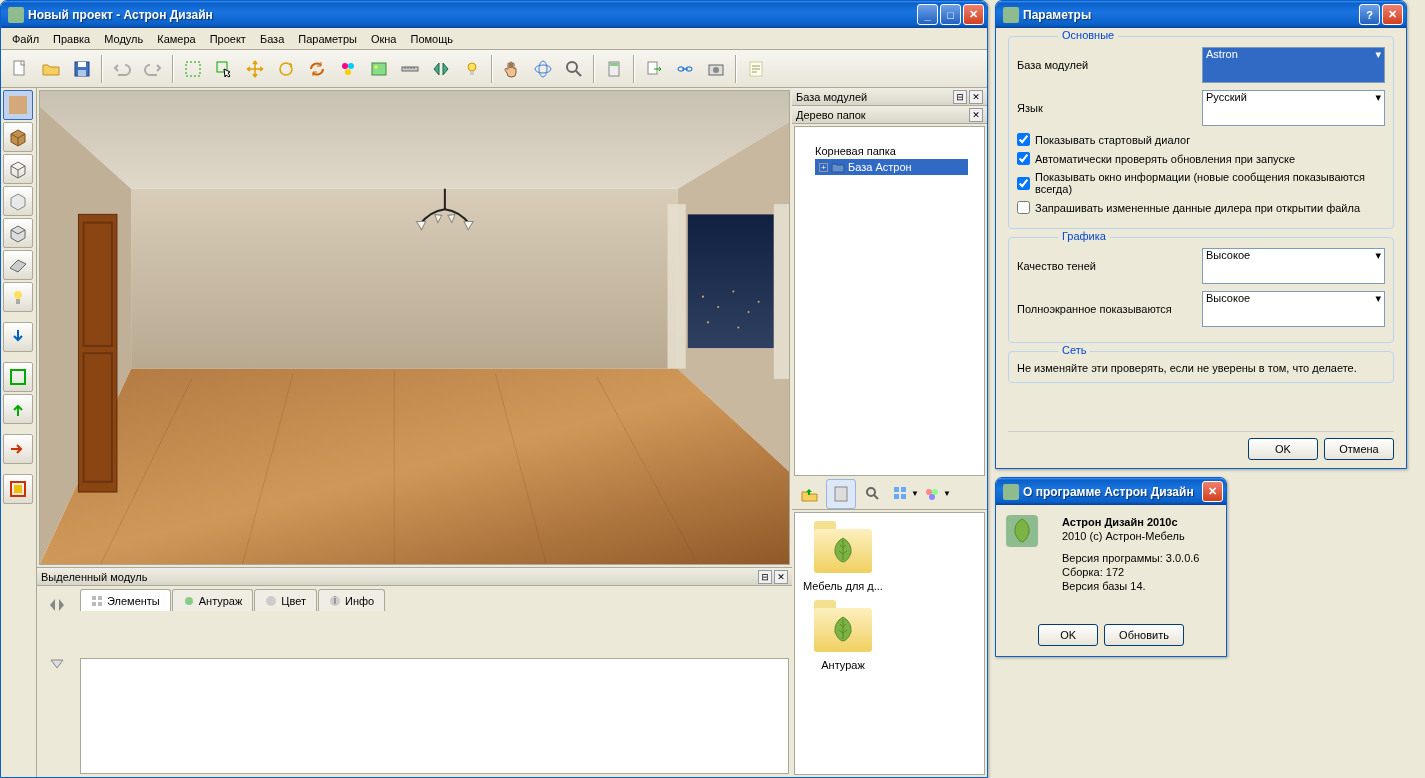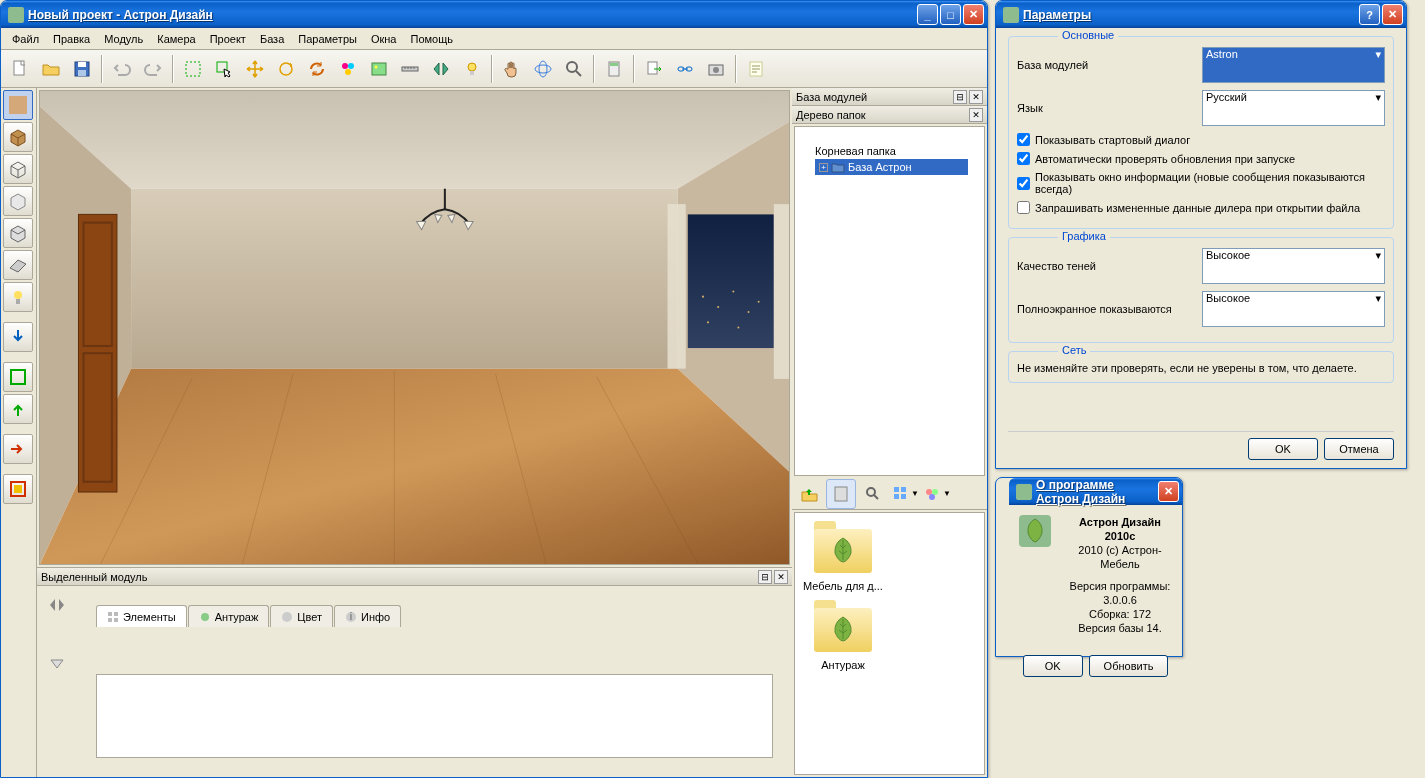--- a/index.html
+++ b/index.html
@@ -1,21 +1,21 @@
 <!DOCTYPE html>
 <html><head>
 <meta charset="utf-8">
 <style>
 * { box-sizing: border-box; margin: 0; padding: 0; font-family: Tahoma, sans-serif; font-size: 11px; }
 body { background: #ece9d8; width: 1425px; height: 778px; position: relative; overflow: hidden; }
 
 .window { position: absolute; border: 1px solid #0a60c8; border-radius: 7px 7px 0 0; background: #ece9d8; box-shadow: 1px 1px 3px rgba(0,0,0,0.3); }
 .titlebar { height: 27px; background: linear-gradient(to bottom, #3c91f7 0%, #0a60c8 8%, #1a74e0 40%, #0a60c8 88%, #064299 100%); border-radius: 6px 6px 0 0; display: flex; align-items: center; padding: 0 3px 0 7px; color: white; }
 .titlebar-icon { width: 16px; height: 16px; margin-right: 4px; background: #8fbc8f; border-radius: 2px; flex-shrink: 0; }
-.titlebar-text { flex: 1; font-weight: bold; font-size: 12px; text-shadow: 1px 1px 1px rgba(0,0,0,0.5); text-decoration: underline; }
+.titlebar-text { flex: 1; font-weight: bold; font-size: 12px; text-shadow: 1px 1px 1px rgba(0,0,0,0.5); }
 .titlebar-btns { display: flex; gap: 2px; }
 .titlebar-btn { width: 21px; height: 21px; border-radius: 3px; border: 1px solid #fff; display: flex; align-items: center; justify-content: center; color: white; font-weight: bold; cursor: pointer; }
 .btn-min, .btn-max, .btn-help { background: linear-gradient(to bottom, #6fa3e8, #2060c0); }
 .btn-close { background: linear-gradient(to bottom, #f08070, #d04020); }
 
 .main-window { left: 0; top: 0; width: 988px; height: 778px; }
 .menubar { height: 22px; background: #ece9d8; display: flex; align-items: center; padding: 0 4px; border-bottom: 1px solid #aca899; }
 .menubar span { padding: 3px 7px; cursor: pointer; }
 
 .toolbar { height: 38px; background: linear-gradient(to bottom, #f6f5f0, #e8e5d8); border-bottom: 1px solid #aca899; display: flex; align-items: center; padding: 0 4px; gap: 1px; }
@@ -31,21 +31,21 @@
 .viewport-area { flex: 1; position: relative; background: #fff; border: 1px solid #aca899; margin: 2px; overflow: hidden; }
 .viewport-img { width: 100%; height: 100%; }
 
 .bottom-panel { height: 210px; border-top: 1px solid #aca899; display: flex; flex-direction: column; }
 .panel-header { height: 18px; background: linear-gradient(to bottom, #f0eee4, #d8d5c8); border-bottom: 1px solid #aca899; display: flex; align-items: center; padding: 0 4px; font-size: 11px; }
 .panel-header-btns { margin-left: auto; display: flex; gap: 2px; }
 .panel-header-btn { width: 14px; height: 14px; border: 1px solid #999; background: #f0f0f0; font-size: 9px; display: flex; align-items: center; justify-content: center; cursor: pointer; }
 
 .bottom-content { flex: 1; display: flex; }
 .bottom-left-tools { width: 40px; padding: 4px; display: flex; flex-direction: column; gap: 6px; align-items: center; }
-.bottom-tabs { flex: 1; display: flex; flex-direction: column; margin: 19px; gap: 47px; }
+.bottom-tabs { flex: 1; display: flex; flex-direction: column; margin: 3px; gap: 47px; }
 .tab-strip { display: flex; height: 22px; }
 .tab { padding: 3px 10px; border: 1px solid #aca899; border-bottom: none; background: #f0eee4; cursor: pointer; display: flex; align-items: center; gap: 4px; border-radius: 3px 3px 0 0; margin-right: 1px; }
 .tab.active { background: #fff; }
 .tab-body { flex: 1; border: 1px solid #aca899; background: #fff; }
 
 .right-col { width: 195px; display: flex; flex-direction: column; }
 .right-panel { border: 1px solid #aca899; margin: 2px; background: #fff; }
 .tree-area { flex: 0 0 auto; }
 .tree-content { padding: 16px; }
 .tree-node { padding: 2px 4px; display: flex; align-items: center; gap: 3px; }
@@ -69,23 +69,23 @@
 .form-label { width: 185px; }
 .form-select { flex: 1; height: 36px; border: 1px solid #7f9db9; background: #fff; padding: 0 3px; }
 .form-select.hl { background: #316ac5; color: white; }
 .form-check { display: flex; align-items: center; gap: 5px; margin-bottom: 6px; }
 .form-check input { width: 13px; height: 13px; }
 .btn { height: 22px; padding: 0 14px; border: 1px solid #003c74; border-radius: 3px; background: linear-gradient(to bottom, #fff, #e8e4d8); cursor: pointer; }
 .btn-row { display: flex; gap: 6px; justify-content: flex-end; margin-top: auto; padding-top: 6px; border-top: 1px solid #ccc; }
 .net-btns { display: flex; gap: 8px; margin-bottom: 8px; }
 .net-btns .btn { flex: 1; }
 
-.about-window { left: 995px; top: 477px; width: 188px; height: 180px; padding-left: 13px; }
+.about-window { left: 995px; top: 477px; width: 232px; height: 180px; }
 .about-body { padding: 10px; height: calc(100% - 27px); display: flex; flex-direction: column; }
-.about-top { display: flex; gap: 17px; margin-bottom: 20px; text-align: center; }
+.about-top { display: flex; gap: 24px; margin-bottom: 20px; }
 .about-icon { width: 32px; height: 32px; background: #8fbc8f; border-radius: 4px; flex-shrink: 0; }
 .about-info { font-size: 11px; line-height: 14px; }
 .about-btns { margin-top: auto; display: flex; gap: 6px; justify-content: center; }
 
 svg { display: block; }
 .icon-sm { width: 20px; height: 20px; }
 </style>
 </head>
 <body>
 

